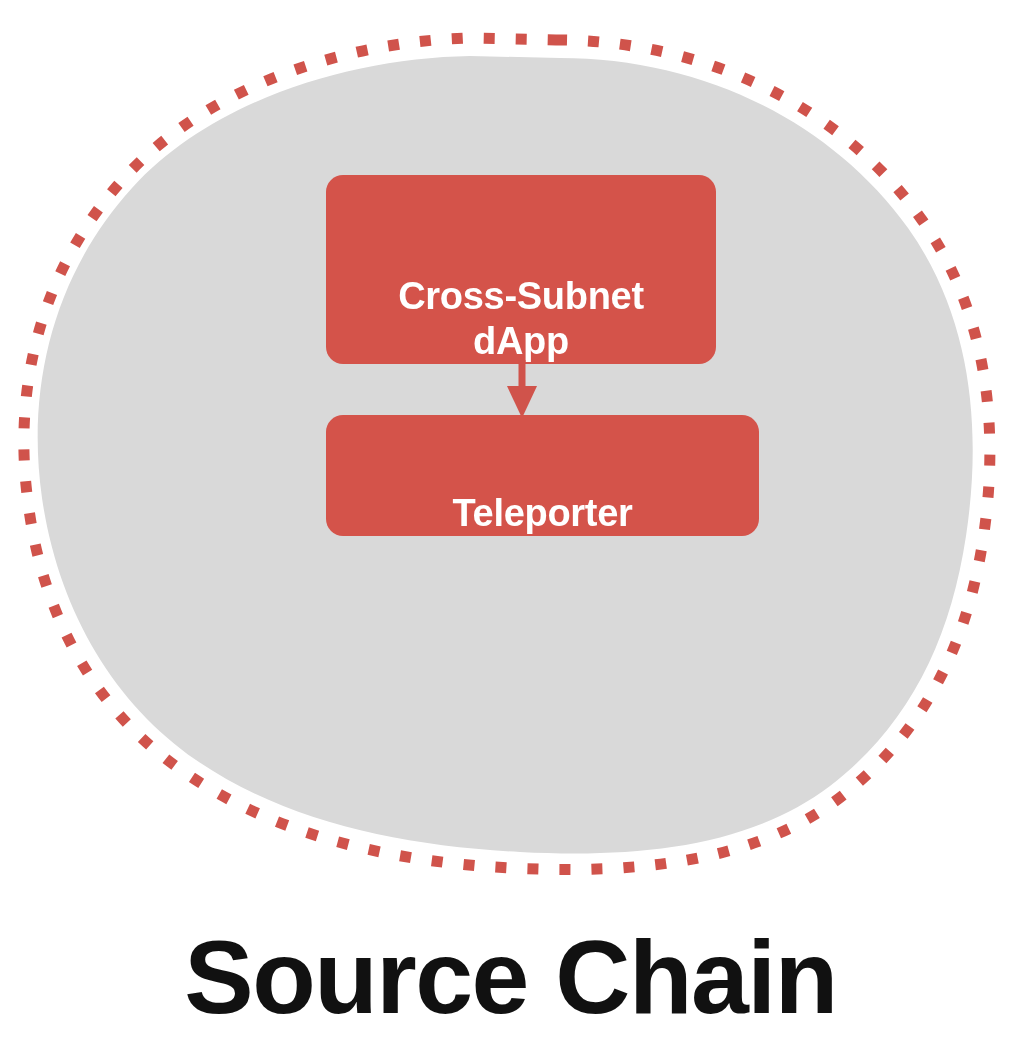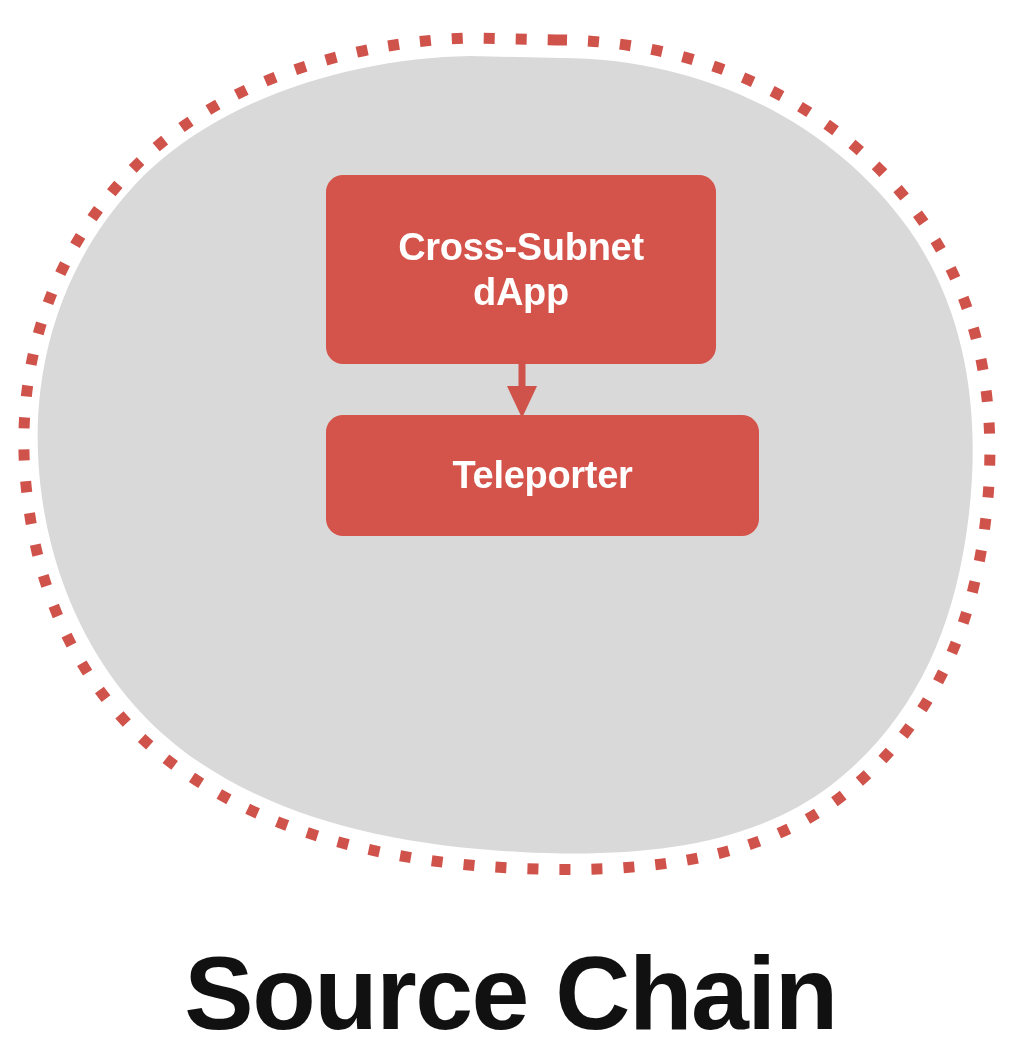--- a/index.html
+++ b/index.html
@@ -25,21 +25,21 @@
     width: 1026px;
     height: 1054px;
     display: block;
   }
   .node-box {
     position: absolute;
     box-sizing: border-box;
     background: #d4534a;
     border-radius: 17px;
     display: flex;
-    align-items: center;
+    align-items: flex-end;
     justify-content: center;
     text-align: center;
   }
   .node-label {
     color: #ffffff;
     font-family: "Liberation Sans", sans-serif;
     font-weight: bold;
     font-size: 38px;
     line-height: 1.18;
     letter-spacing: -0.3px;
@@ -70,21 +70,20 @@
     left: 0;
     top: 925px;
     width: 1021px;
     text-align: center;
     color: #111111;
     font-family: "Liberation Sans", sans-serif;
     font-weight: bold;
     font-size: 104px;
     letter-spacing: -1.5px;
     line-height: 1.0;
-    margin-top: 16px;
   }
 </style>
 </head>
 <body>
 
 <div id="canvas">
 
   <svg id="blob-svg" viewBox="0 0 1026 1054" xmlns="http://www.w3.org/2000/svg">
 
     <path fill="#d9d9d9" stroke="none" d="M 560 58

